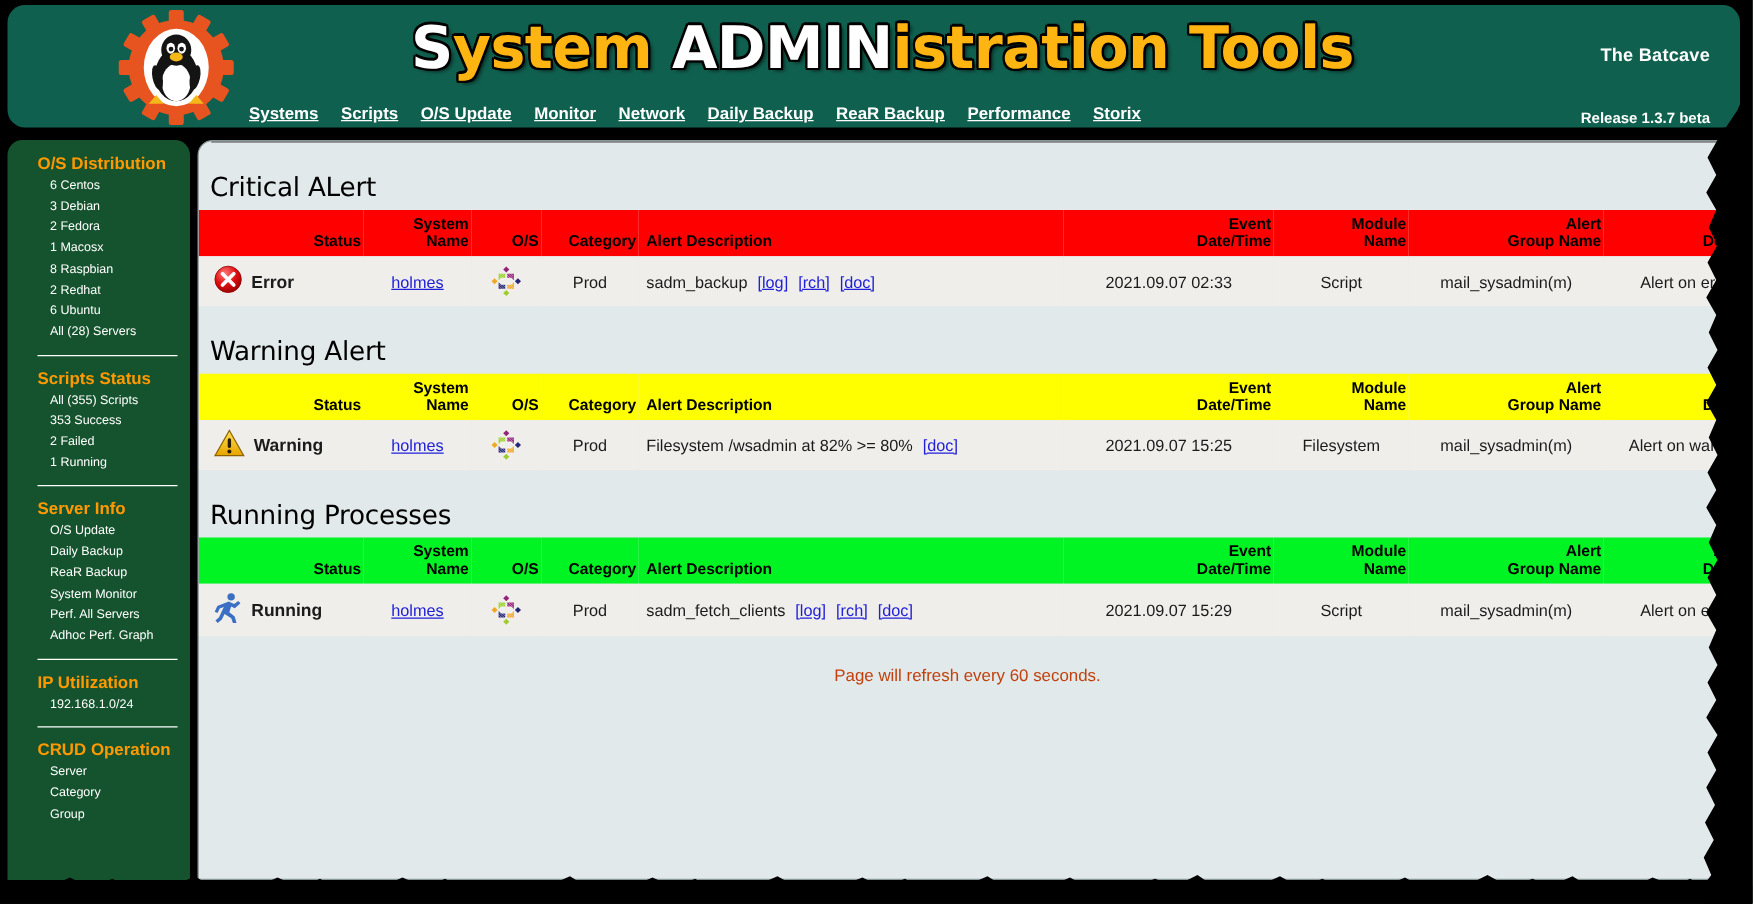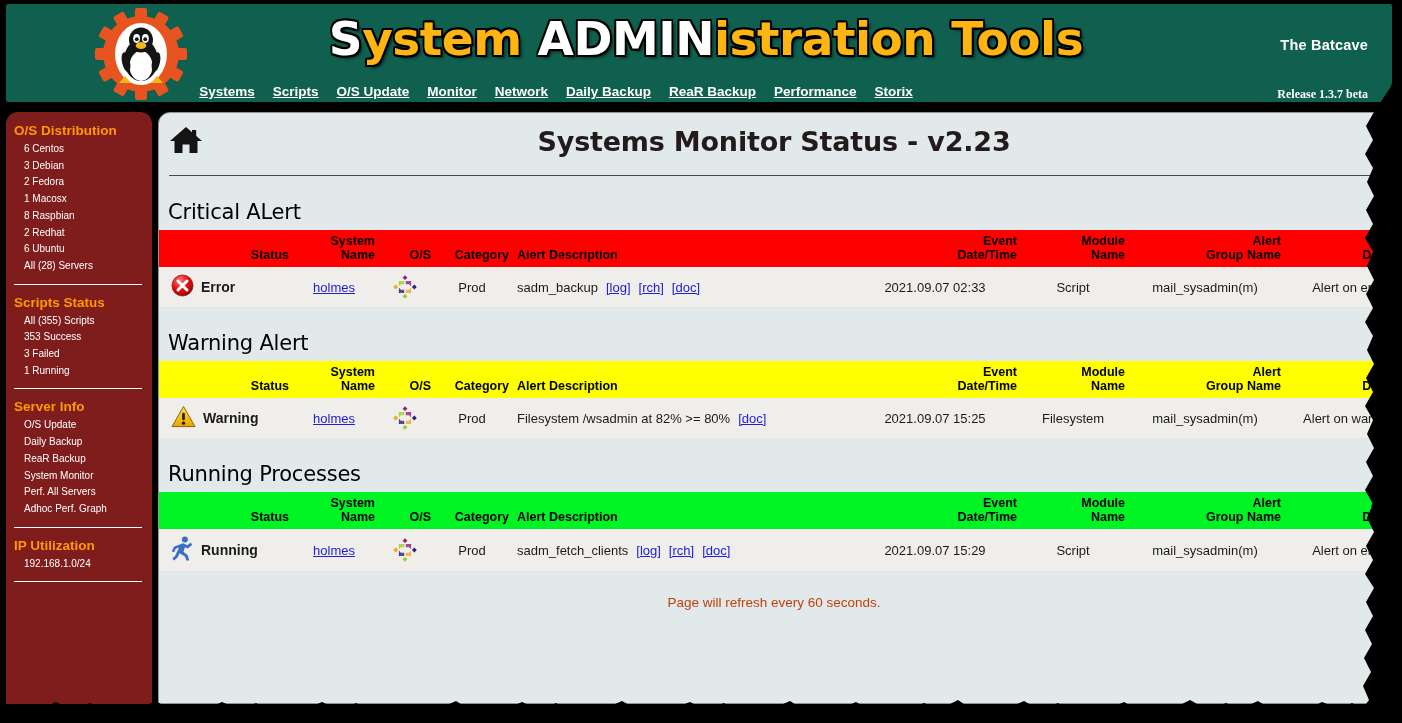--- a/index.html
+++ b/index.html
@@ -16,21 +16,21 @@
     width: 1402px; height: 723px;
     background: #000000;
   }
 
   
   .header {
     position: absolute;
     left: 6px; top: 4px;
     width: 1386px; height: 98px;
     background: #10604f;
-    border-radius: 2px;
+    border-radius: 14px;
     box-shadow: 2px 2px 3px rgba(0,0,0,0.45);
     overflow: hidden;
   }
   .logo-wrap {
     position: absolute;
     left: 86px; top: 3px;
     width: 98px; height: 94px;
   }
   .banner-title {
     position: absolute;
@@ -75,33 +75,32 @@
     font-size: 14.5px;
     font-weight: bold;
     letter-spacing: 0.2px;
   }
   .release {
     position: absolute;
     right: 24px; top: 83px;
     color: #ffffff;
     font-size: 12px;
     font-weight: bold;
-    font-family: Liberation Serif, serif;
   }
 
   
   .sidebar {
     position: absolute;
     left: 6px; top: 112px;
     width: 146px; height: 592px;
-    background: #7f1d1d;
+    background: #14532d;
     border-radius: 12px 12px 0 0;
     box-shadow: 2px 2px 3px rgba(0,0,0,0.45);
     overflow: hidden;
-    padding: 10px 0 0 0;
+    padding: 10px 0 0 16px;
   }
   .sb-group { margin-bottom: 2px; }
   .sb-title {
     color: #ff9900;
     font-size: 13.5px;
     font-weight: bold;
     padding: 0 0 1px 8px;
     line-height: 18px;
   }
   .sb-item {
@@ -312,52 +311,49 @@
         <div class="sb-item">8 Raspbian</div>
         <div class="sb-item">2 Redhat</div>
         <div class="sb-item">6 Ubuntu</div>
         <div class="sb-item">All (28) Servers</div>
       </div>
       <div class="sb-sep"></div>
       <div class="sb-group">
         <div class="sb-title">Scripts Status</div>
         <div class="sb-item">All (355) Scripts</div>
         <div class="sb-item">353 Success</div>
-        <div class="sb-item">3 Failed</div>
+        <div class="sb-item">2 Failed</div>
         <div class="sb-item">1 Running</div>
       </div>
       <div class="sb-sep"></div>
       <div class="sb-group">
         <div class="sb-title">Server Info</div>
         <div class="sb-item">O/S Update</div>
         <div class="sb-item">Daily Backup</div>
         <div class="sb-item">ReaR Backup</div>
         <div class="sb-item">System Monitor</div>
         <div class="sb-item">Perf. All Servers</div>
         <div class="sb-item">Adhoc Perf. Graph</div>
       </div>
       <div class="sb-sep"></div>
       <div class="sb-group">
         <div class="sb-title">IP Utilization</div>
         <div class="sb-item">192.168.1.0/24</div>
       </div>
       <div class="sb-sep"></div>
+      <div class="sb-group">
+        <div class="sb-title">CRUD Operation</div>
+        <div class="sb-item">Server</div>
+        <div class="sb-item">Category</div>
+        <div class="sb-item">Group</div>
+      </div>
     </div>
 
   <div class="main">
 
-    <div class="page-head">
-      <div class="home-icon">
-        <svg width="34" height="34" viewBox="0 0 34 34">
-          <path d="M17 4 L33 18 L28.5 18 L28.5 30 L20.5 30 L20.5 21.5 L13.5 21.5 L13.5 30 L5.5 30 L5.5 18 L1 18 Z" fill="#141414"></path>
-          <rect x="23" y="7" width="4.2" height="7" fill="#141414"></rect>
-        </svg>
-      </div>
-      <div class="page-title">Systems Monitor Status - v2.23</div>
-    </div>
     <div class="hr"></div>
 
     <div id="sections-container">
         <div class="section">
           <div class="section-title">Critical ALert</div>
           <table class="alert-tbl">
             <thead>
               <tr class="hdr-critical">
                 <th class="c-status">
                   <div>&nbsp;</div>

